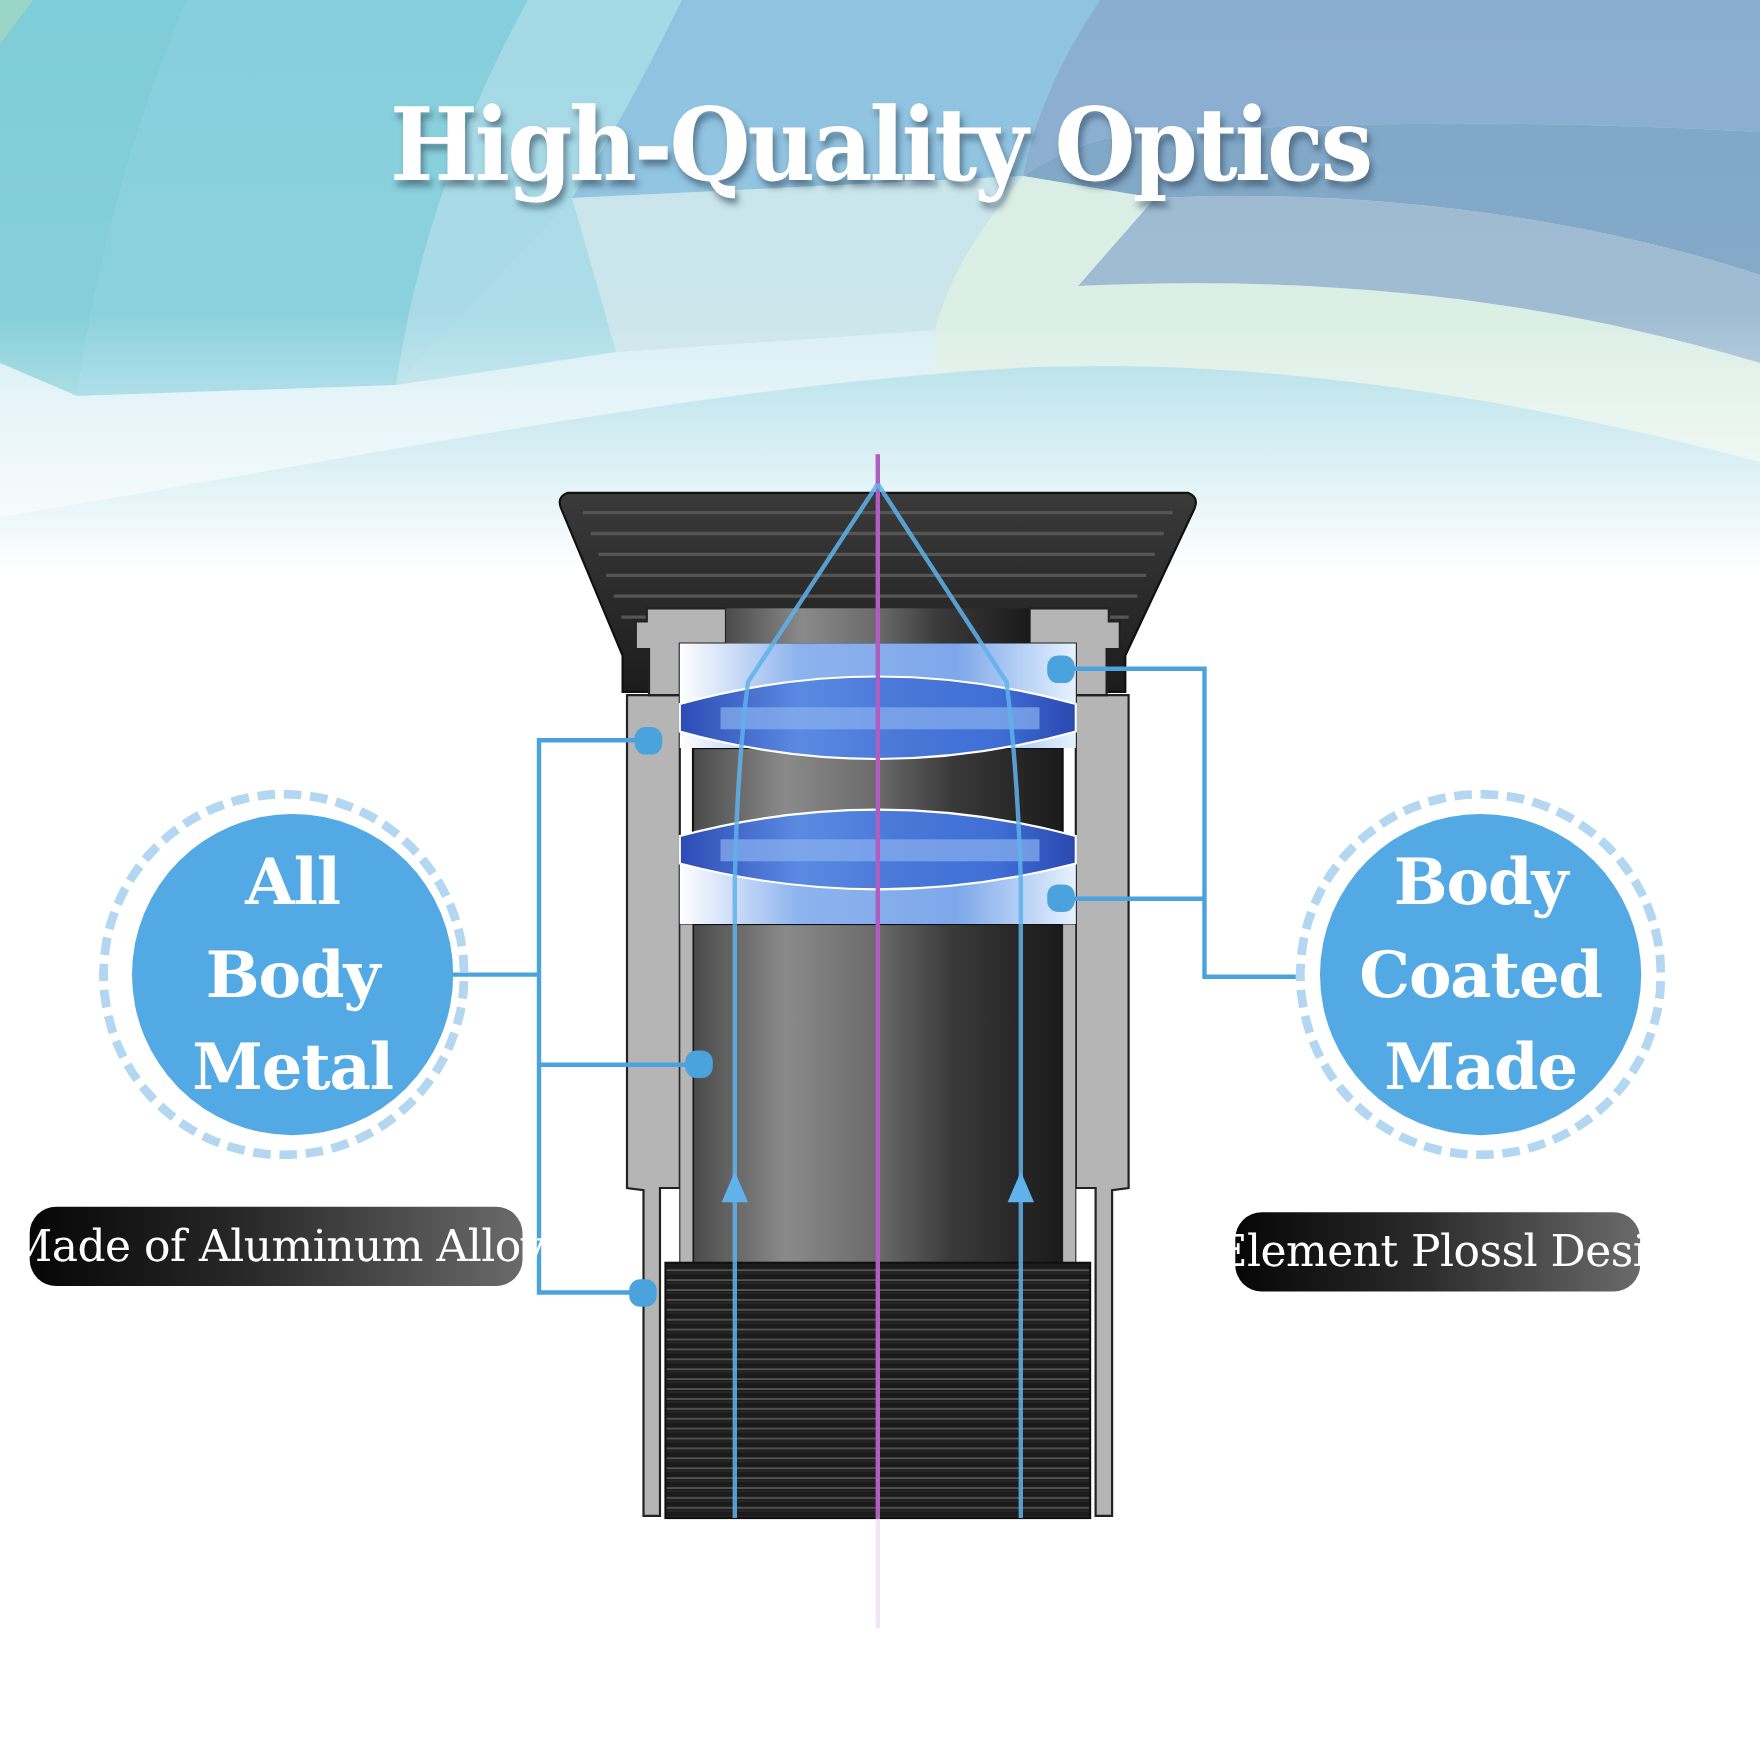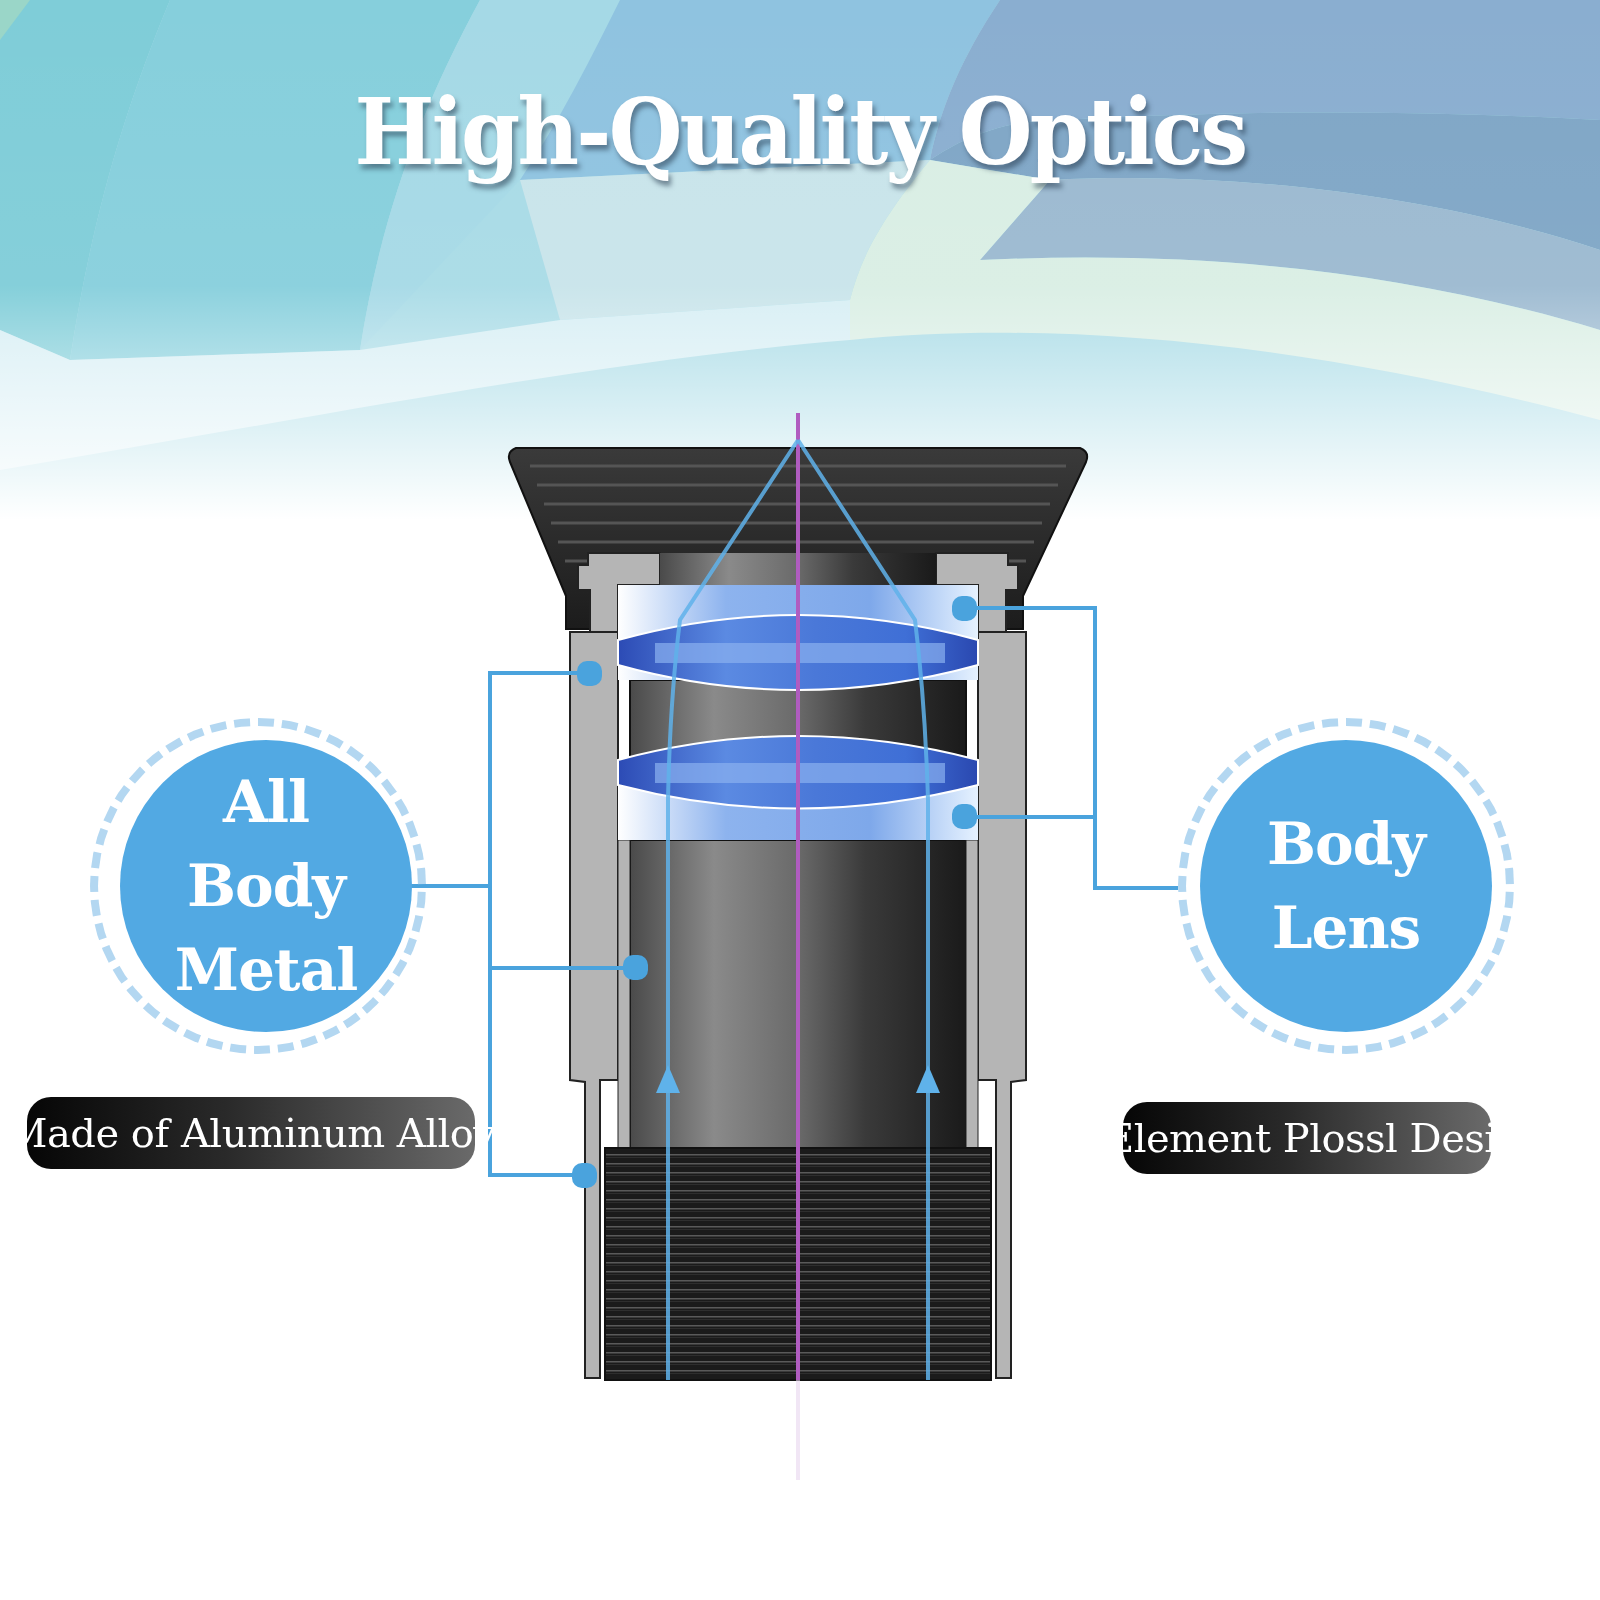--- a/index.html
+++ b/index.html
@@ -149,15 +149,16 @@
 <div class="bubble" style="left:120px; top:740px; width:292px; height:292px;">
   <span>All</span>
   <span>Body</span>
   <span>Metal</span>
 </div>
 <div class="pill" style="left:27px; top:1097px; width:448px;">Made of Aluminum Alloy</div>
 
 <div class="ring" style="left:1178px; top:718px; width:336px; height:336px;"></div>
 <div class="bubble" style="left:1200px; top:740px; width:292px; height:292px;">
   <span>Body</span>
-  <span>Lens</span>
+  <span>Coated</span>
+  <span>Made</span>
 </div>
 <div class="pill" style="left:1123px; top:1102px; width:368px;">4-Element Plossl Design</div>
 
 </body></html>

